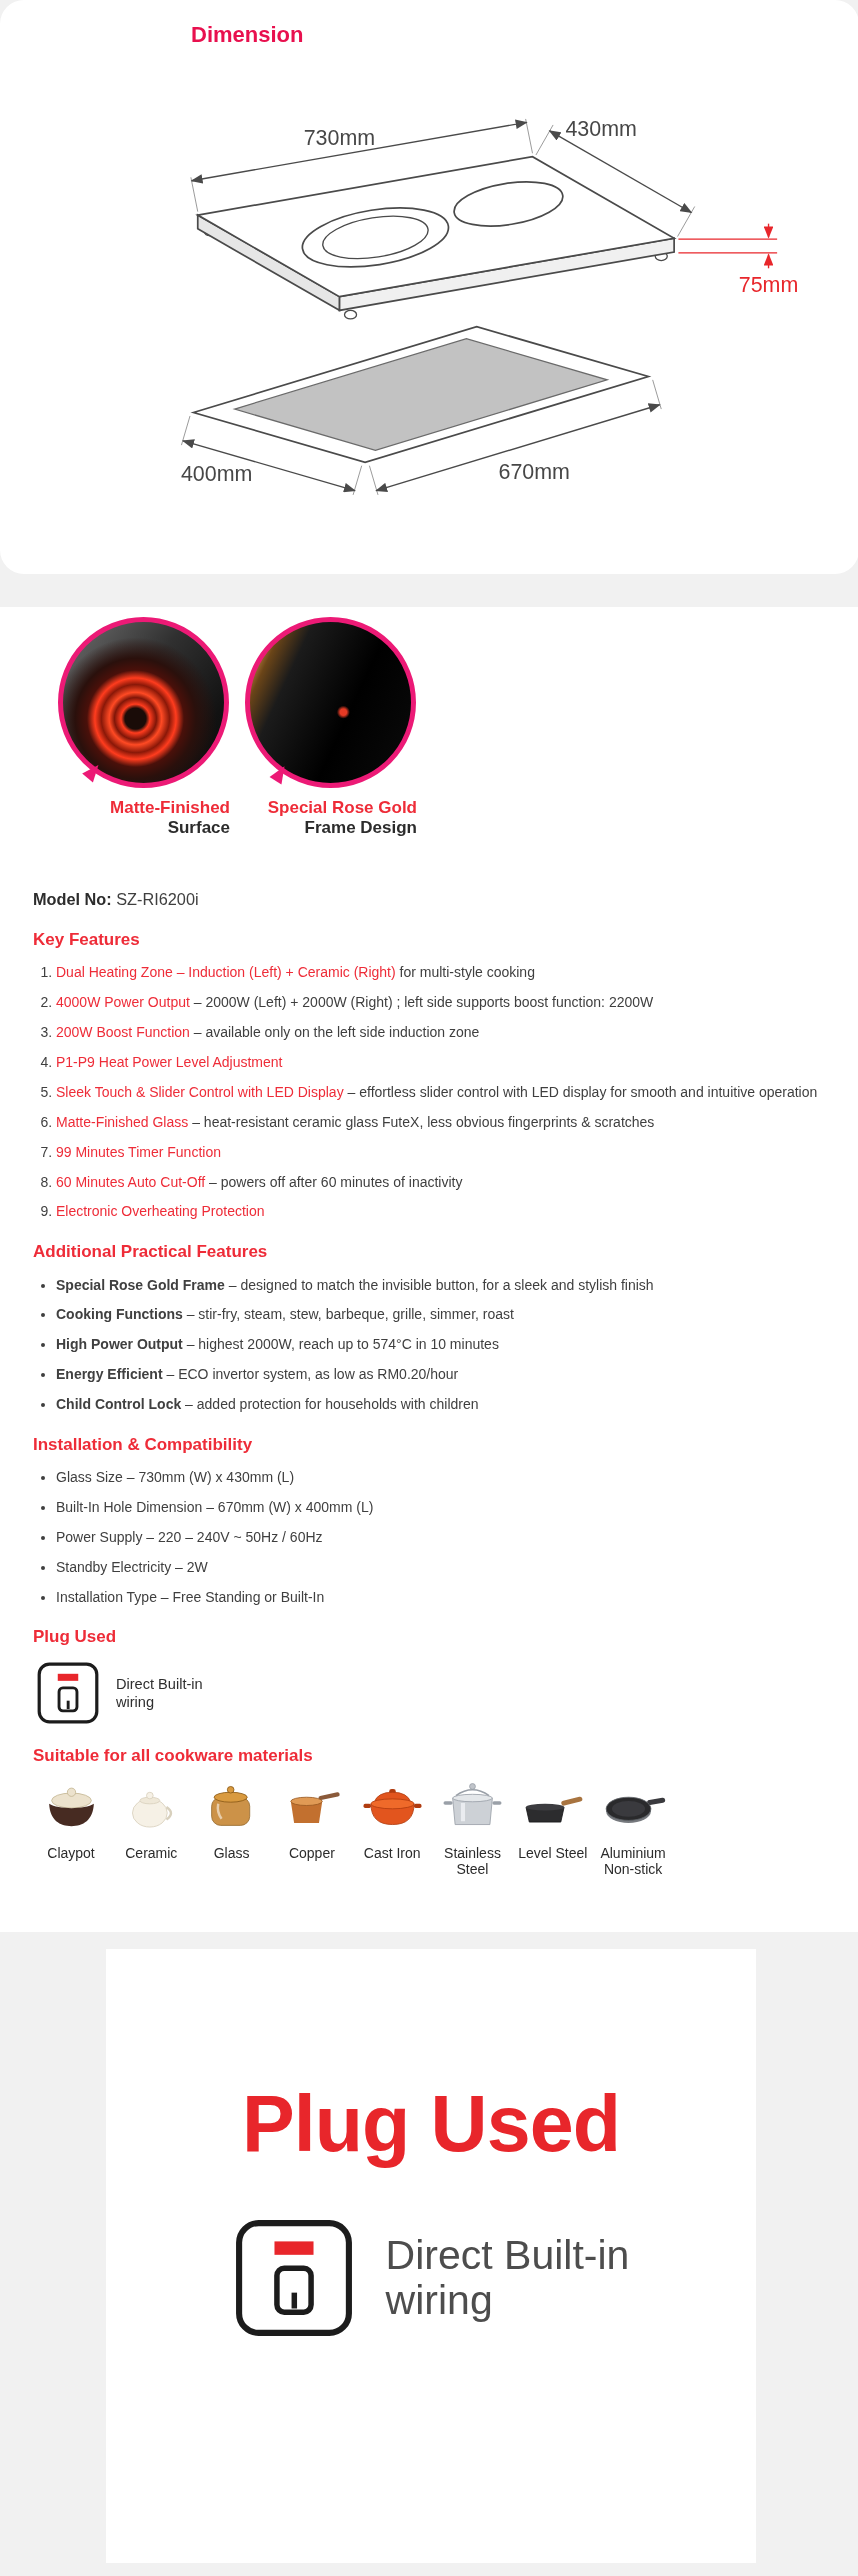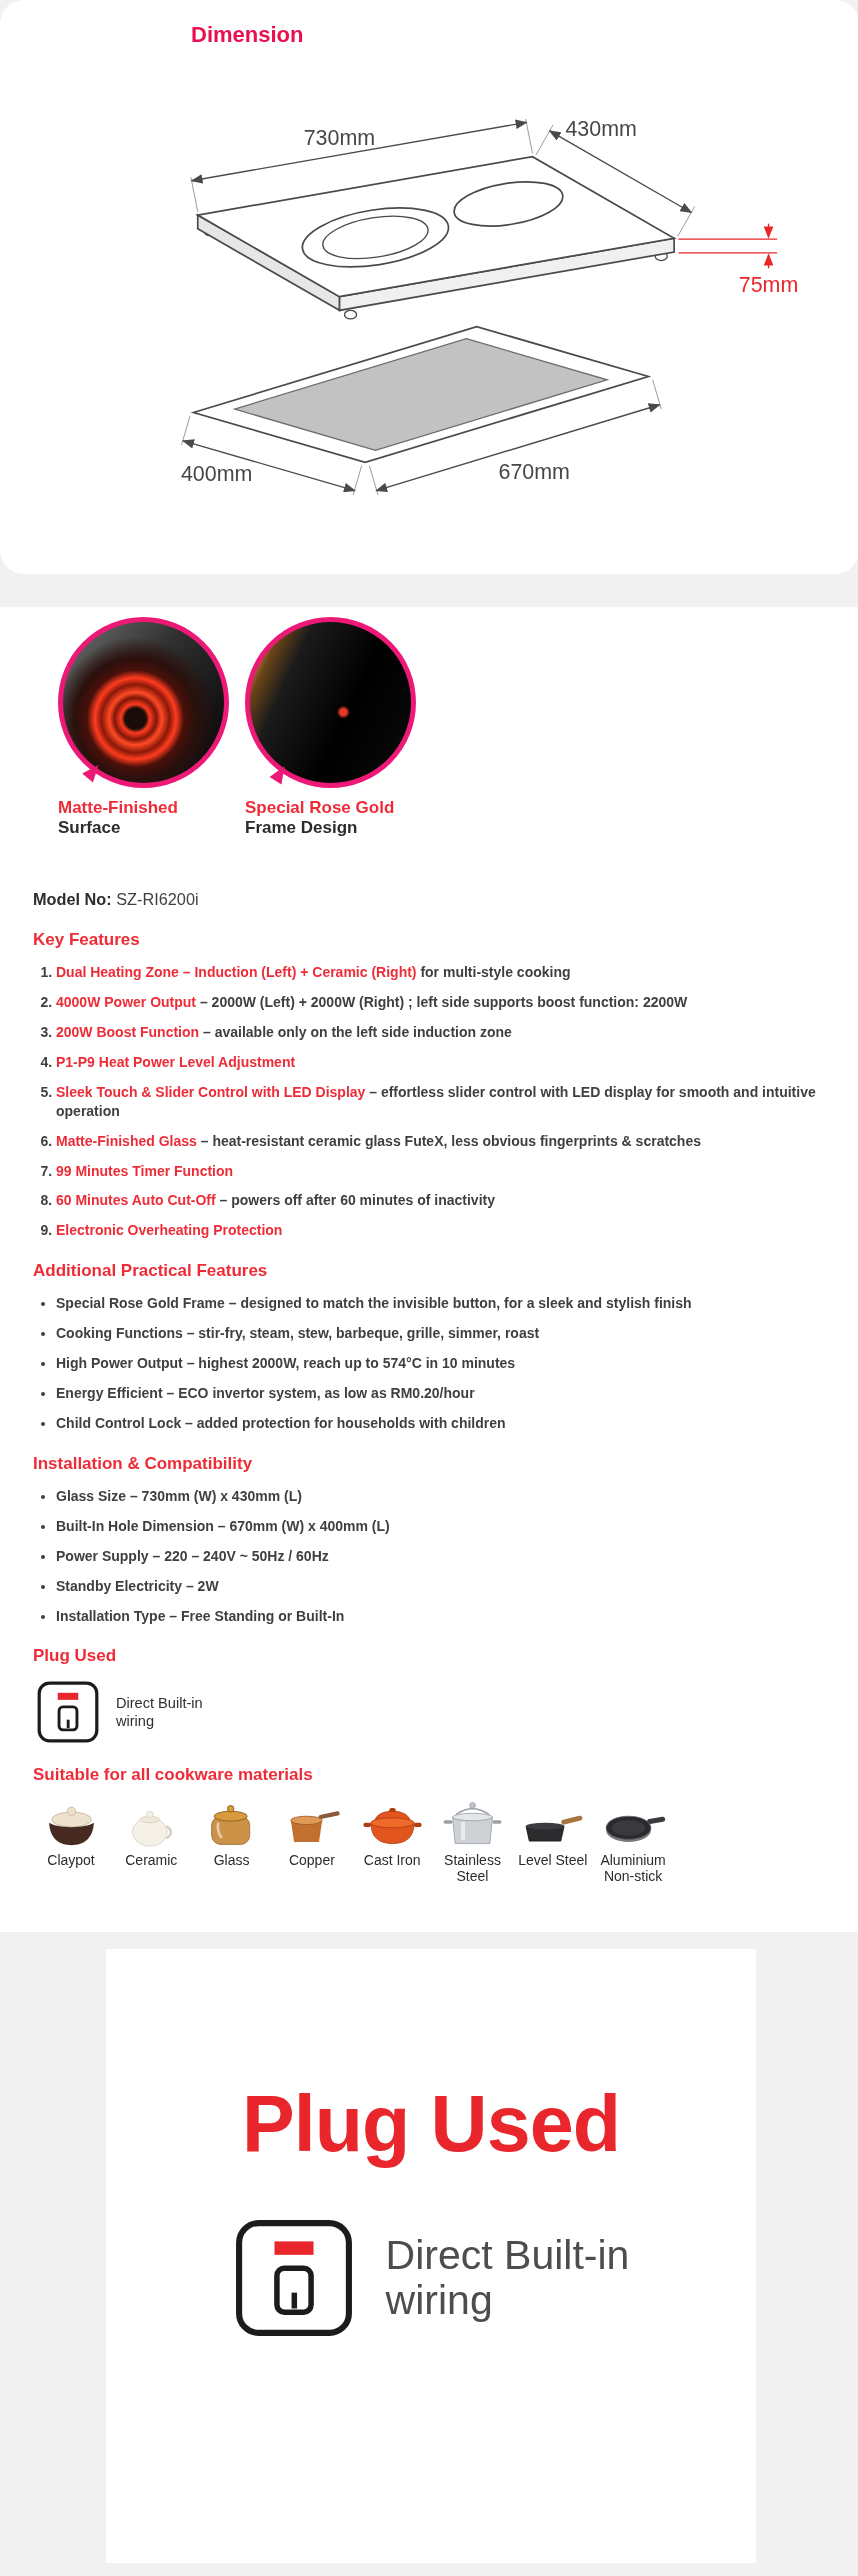--- a/index.html
+++ b/index.html
@@ -28,42 +28,42 @@
         #ff4a24 20%, #8a1808 26%, #ff3c1e 31%, #4a100a 37%, #2a100c 46%, rgba(20,14,12,0) 62%),
       linear-gradient(130deg,#707070 0%,#303030 42%,#121212 78%,#0a0a0a 100%);}
   .circle-gold{left:245px;
     background:
       radial-gradient(circle at 58% 56%, rgba(255,64,40,.9) 0 2.5%, rgba(255,64,40,0) 5%),
       linear-gradient(115deg,#d8a263 0%,#c08743 9%,#6b4518 15%,#1b1b1b 27%,#000 60%,#0b0b0b 100%);}
   .arr{position:absolute;width:0;height:0;border-style:solid;
        border-width:0 7.7px 17px 7.7px;border-color:transparent transparent var(--ring_pink,#ec1a76) transparent;}
   .arr1{left:86px;top:156px;transform:rotate(40deg);}
   .arr2{left:273px;top:158px;transform:rotate(32deg);}
-  .circle-label{position:absolute;top:191px;width:172px;text-align:left;font-weight:bold;
+  .circle-label{position:absolute;top:191px;width:172px;text-align:right;font-weight:bold;
                 font-size:17px;line-height:1.18;color:#2c2c2c;}
   .circle-label .red{color:var(--accent,#ee2c38);display:block;}
   .cl1{left:58px;} .cl2{left:245px;}
 
   .details{position:absolute;top:283px;left:0;right:0;padding:0 29px 0 33px;}
   .model{margin:0;font-size:16.3px;}
   .model b{color:#2c2c2c;text-align:right;}
   .rh{color:var(--accent,#ee2c38);font-size:17px;font-weight:bold;margin:20.6px 0 13.7px;}
-  ol.kf,ul.blist{margin:0;padding-left:23px;font-size:14px;line-height:1.35;font-weight:bold;}
+  ol.kf,ul.blist{margin:0;padding-left:23px;font-size:14px;line-height:1.35;}
   ol.kf li,ul.blist li{margin-bottom:11px;}
   ol.kf .hl{color:var(--accent,#ee2c38);}
   ul.blist li b{color:#404040;}
 
   .plug-small{display:flex;align-items:center;gap:15.5px;margin:5.2px 0 5.2px 3.4px;}
   .plug-small svg{width:64px;height:64px;}
   .plug-small-text{font-size:14.6px;line-height:1.25;color:#2f2f2f;font-weight:500;}
 
   .cw-row{display:flex;gap:4.3px;margin-top:8.6px;}
   .cw-item{width:76px;text-align:center;}
   .cw-item svg{width:69px;height:53px;display:block;margin:0 auto;}
-  .cw-label{font-size:14px;line-height:1.15;color:#2c2c2c;margin-top:1px;}
+  .cw-label{font-size:14px;line-height:1.15;color:#2c2c2c;margin-top:13px;}
 
   
   .sec-banner{top:1949px;height:627px;background:var(--bg_gray,#f1f1f1);}
   .banner-inner{position:absolute;left:106px;right:103px;top:0;height:614px;background:#fff;}
   .banner-title{padding-top:129px;text-align:center;font-size:79px;font-weight:bold;
                 color:var(--red_dim,#e8262b);letter-spacing:-0.9px;}
   .banner-row{display:flex;justify-content:center;align-items:center;gap:31px;margin-top:47px;}
   .banner-row svg{width:122px;height:122px;flex:0 0 auto;}
   .banner-text{font-size:41px;line-height:1.1;color:#4d4d4d;}
 </style>

